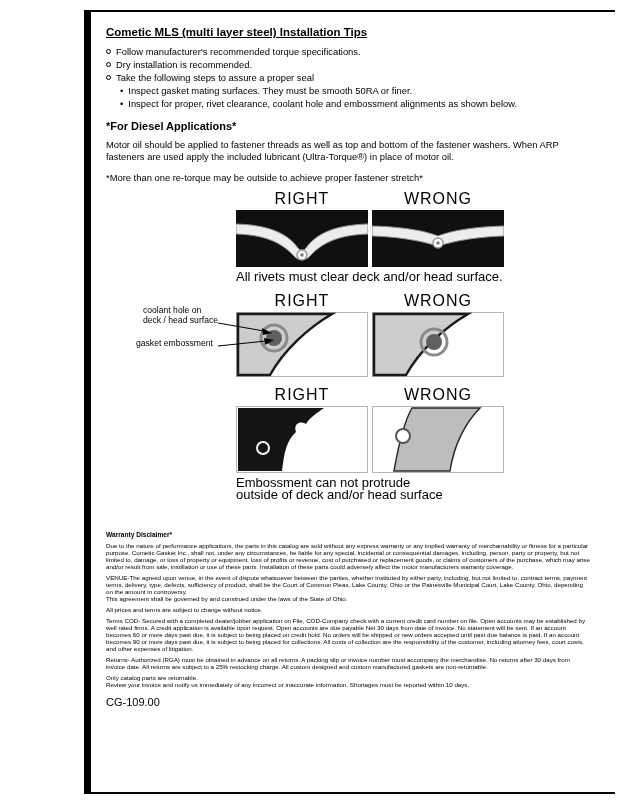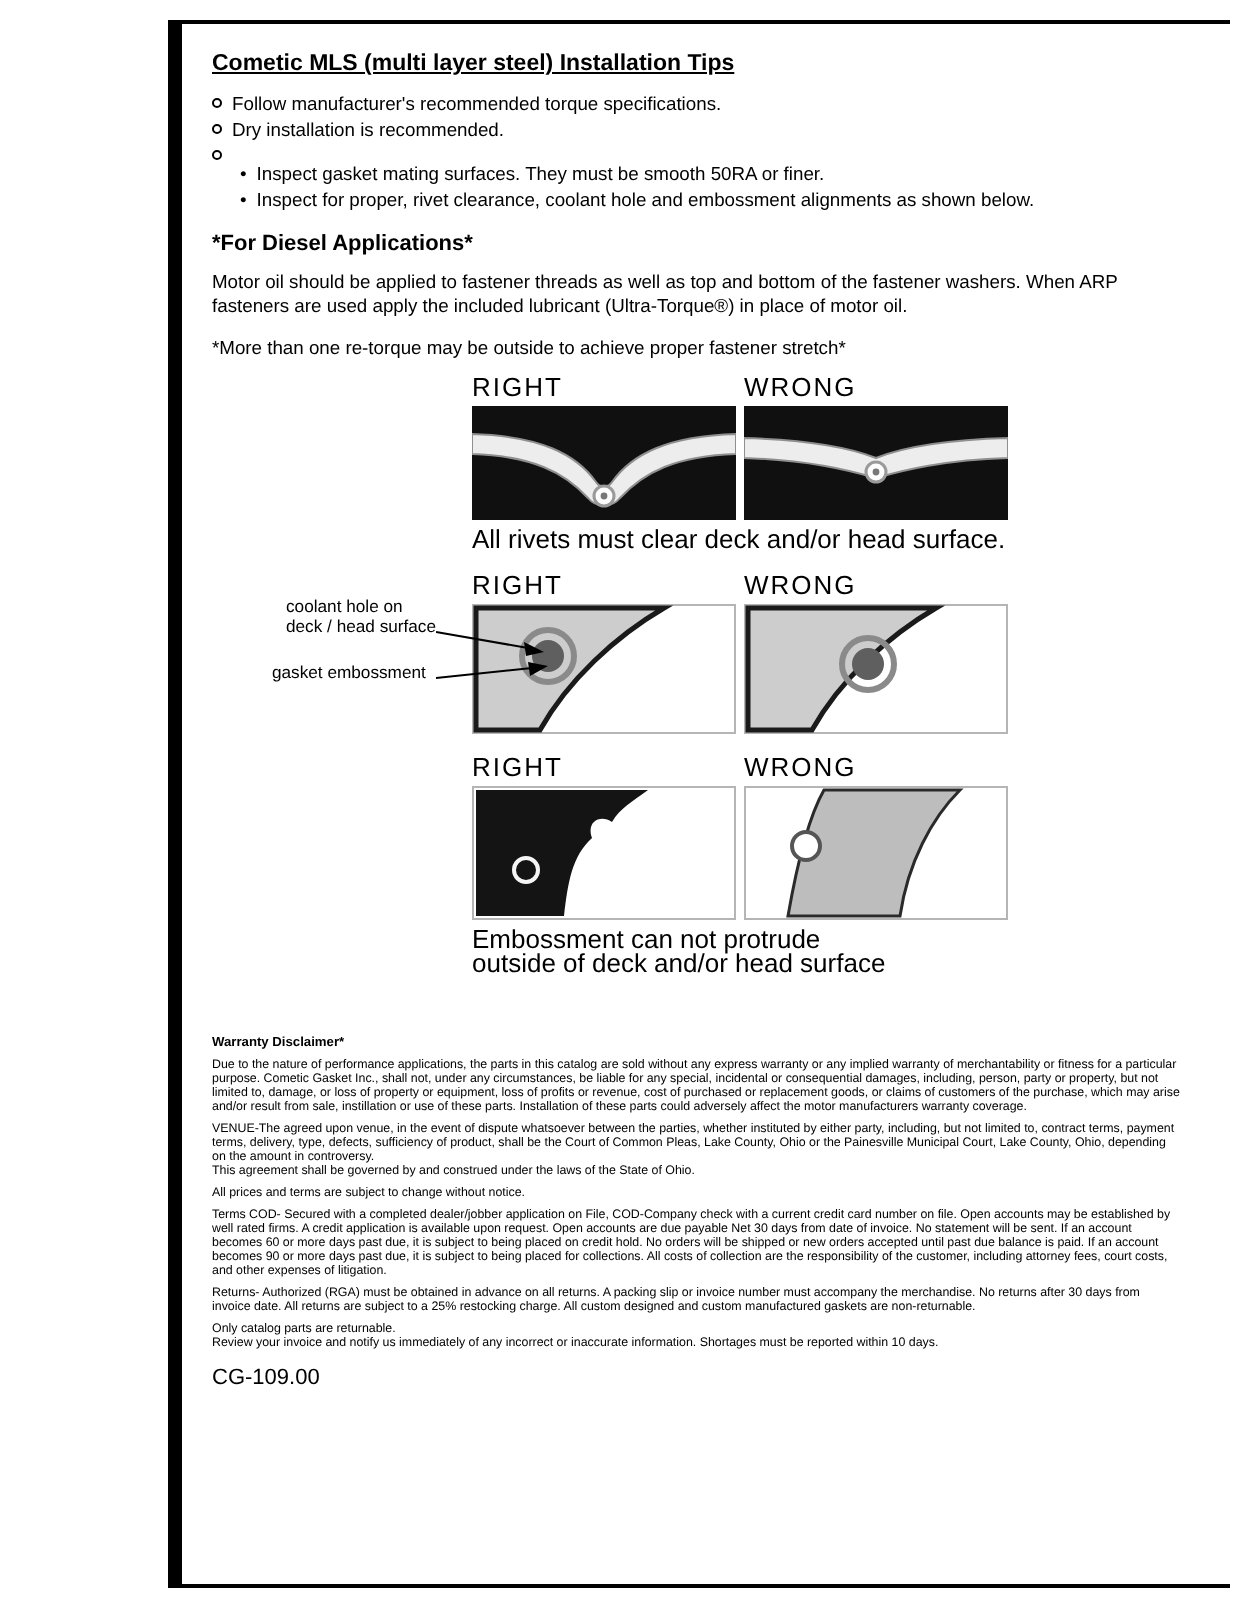--- a/index.html
+++ b/index.html
@@ -19,21 +19,21 @@
   .bdot { margin-right:5px; flex:none; font-size:9.4px; }
 
   .diesel-heading { font-size:11px; font-weight:bold; margin-top:10px; }
   .para { font-size:9.4px; line-height:12px; width:458px; margin:7px 0 0 0; }
   .para.p2 { margin-top:9px; }
   .note { margin-top:9px; }
 
   .dg { position:relative; padding-left:130px; width:268px; margin-top:9px; }
   .dg.first { margin-top:6px; }
   .dg-heads { display:flex; gap:4px; width:268px; margin-bottom:2px; }
-  .dg-heads span { width:132px; font-size:13px; letter-spacing:1px; }
+  .dg-heads span { width:132px; text-align:center; font-size:16px; letter-spacing:1px; }
   .dg-panels { display:flex; gap:4px; }
   .dg-panels svg { display:block; }
   .dg-cap { font-size:13px; line-height:12px; margin-top:4px; }
   .dg-cap.narrow { width:210px; }
 
   .callout { position:absolute; font-size:8.6px; line-height:10px; }
   .c1 { left:37px; top:13px; width:76px; }
   .c2 { left:30px; top:46px; width:84px; white-space:nowrap; }
   .arrow { position:absolute; }
   .a1 { left:112px; top:28px; }
@@ -60,20 +60,21 @@
       <div class="tip">
         <span class="odot"></span>
         <span>Follow manufacturer's recommended torque specifications.</span>
       </div>
       <div class="tip">
         <span class="odot"></span>
         <span>Dry installation is recommended.</span>
       </div>
       <div class="tip">
         <span class="odot"></span>
+        <span>Take the following steps to assure a proper seal</span>
       </div>
       <div class="tip sub">
         <span class="bdot">•</span>
         <span>Inspect gasket mating surfaces.  They must be smooth 50RA or finer.</span>
       </div>
       <div class="tip sub">
         <span class="bdot">•</span>
         <span>Inspect for proper, rivet clearance, coolant hole and embossment alignments as shown below.</span>
       </div>
     </div>

